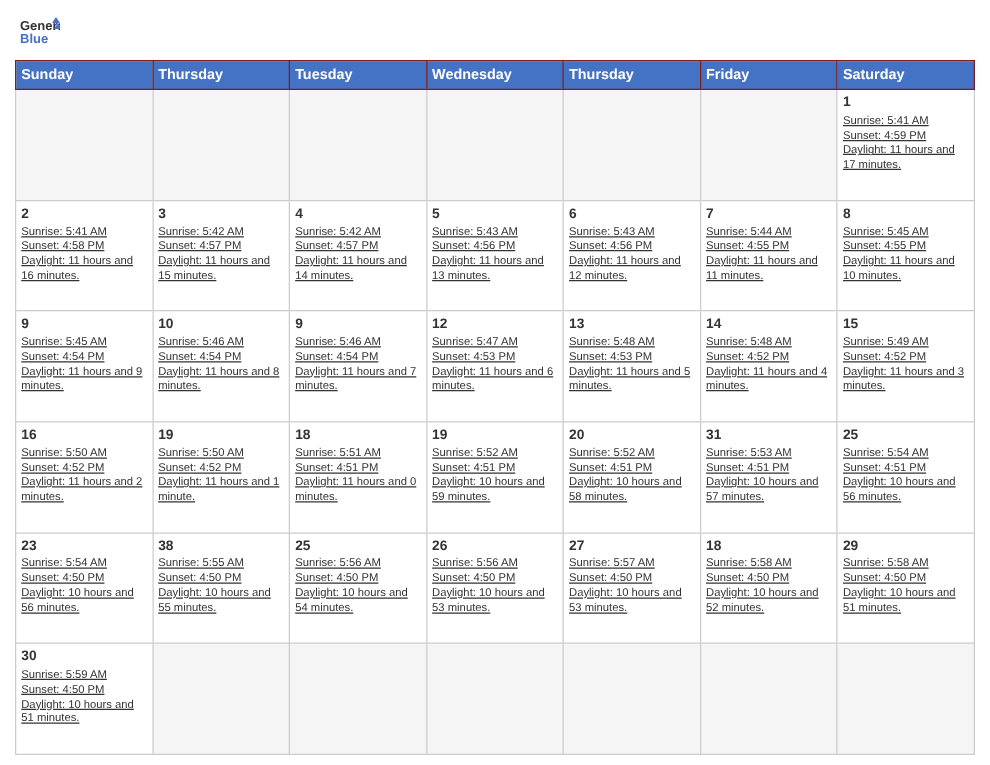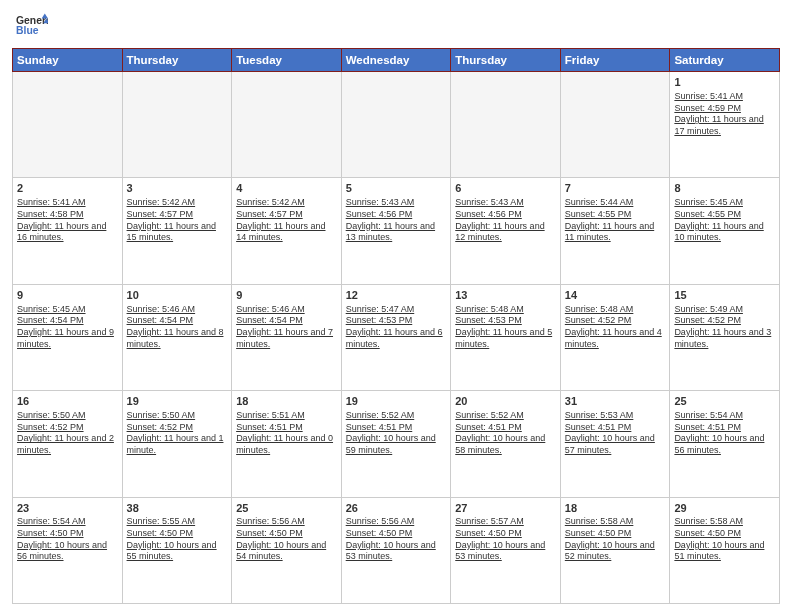--- a/index.html
+++ b/index.html
@@ -253,16 +253,28 @@
             </td>
             <td>
               <span class="day-num">18</span>
               <div class="day-info">Sunrise: 5:58 AM<br>Sunset: 4:50 PM<br>Daylight: 10 hours and 52 minutes.</div>
             </td>
             <td>
               <span class="day-num">29</span>
               <div class="day-info">Sunrise: 5:58 AM<br>Sunset: 4:50 PM<br>Daylight: 10 hours and 51 minutes.</div>
             </td>
           </tr>
+          <tr>
+            <td>
+              <span class="day-num">30</span>
+              <div class="day-info">Sunrise: 5:59 AM<br>Sunset: 4:50 PM<br>Daylight: 10 hours and 51 minutes.</div>
+            </td>
+            <td class="empty"></td>
+            <td class="empty"></td>
+            <td class="empty"></td>
+            <td class="empty"></td>
+            <td class="empty"></td>
+            <td class="empty"></td>
+          </tr>
         </tbody>
     </table>
   </div>
 </div>
 
 </body></html>

